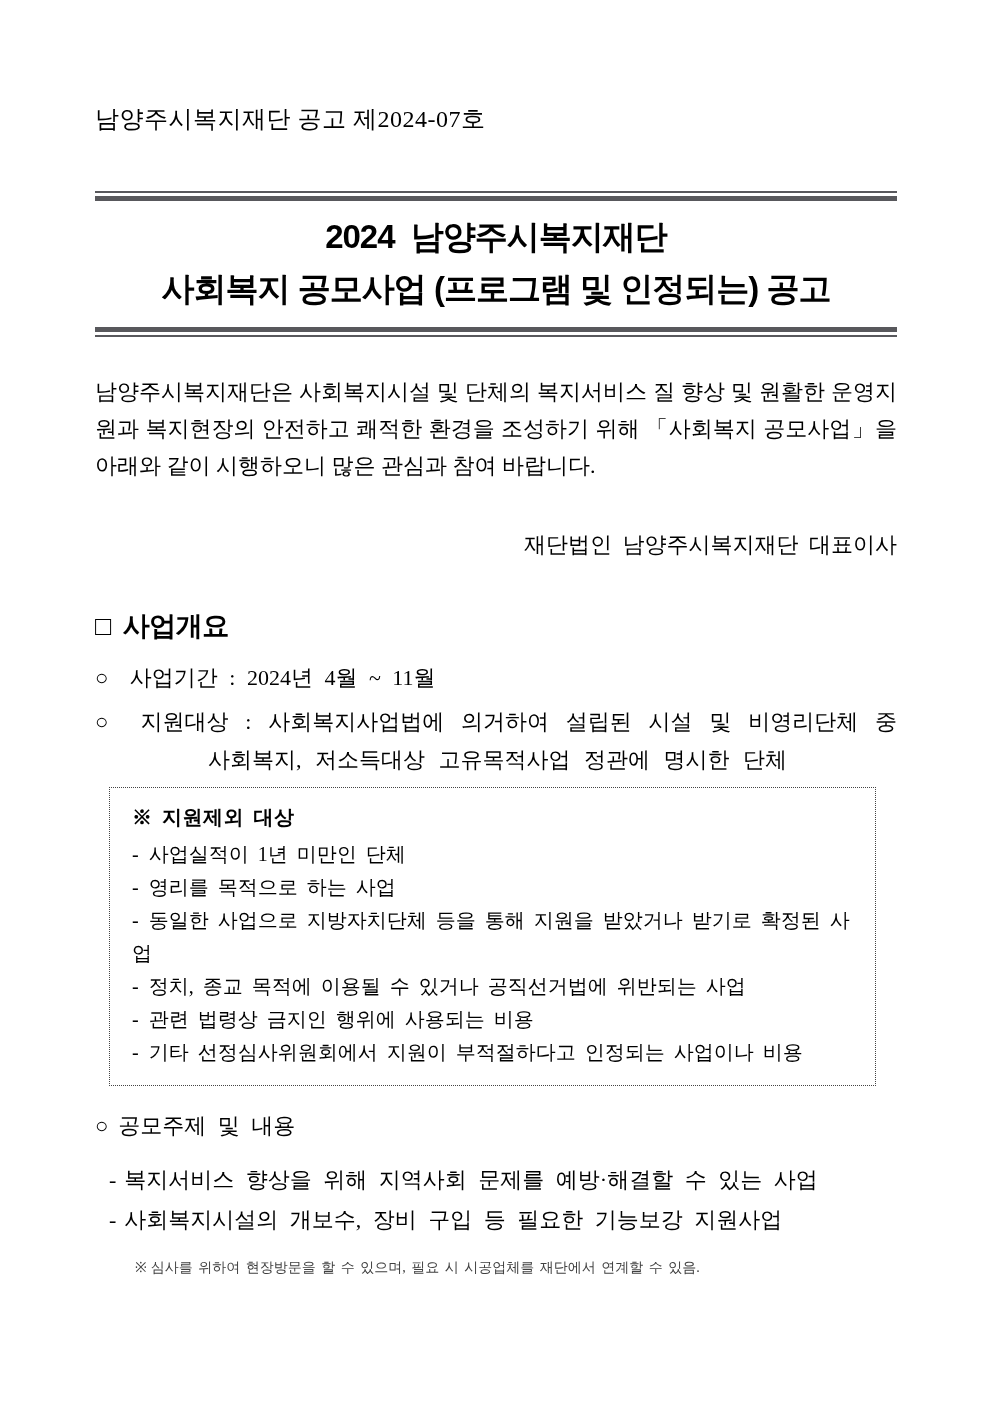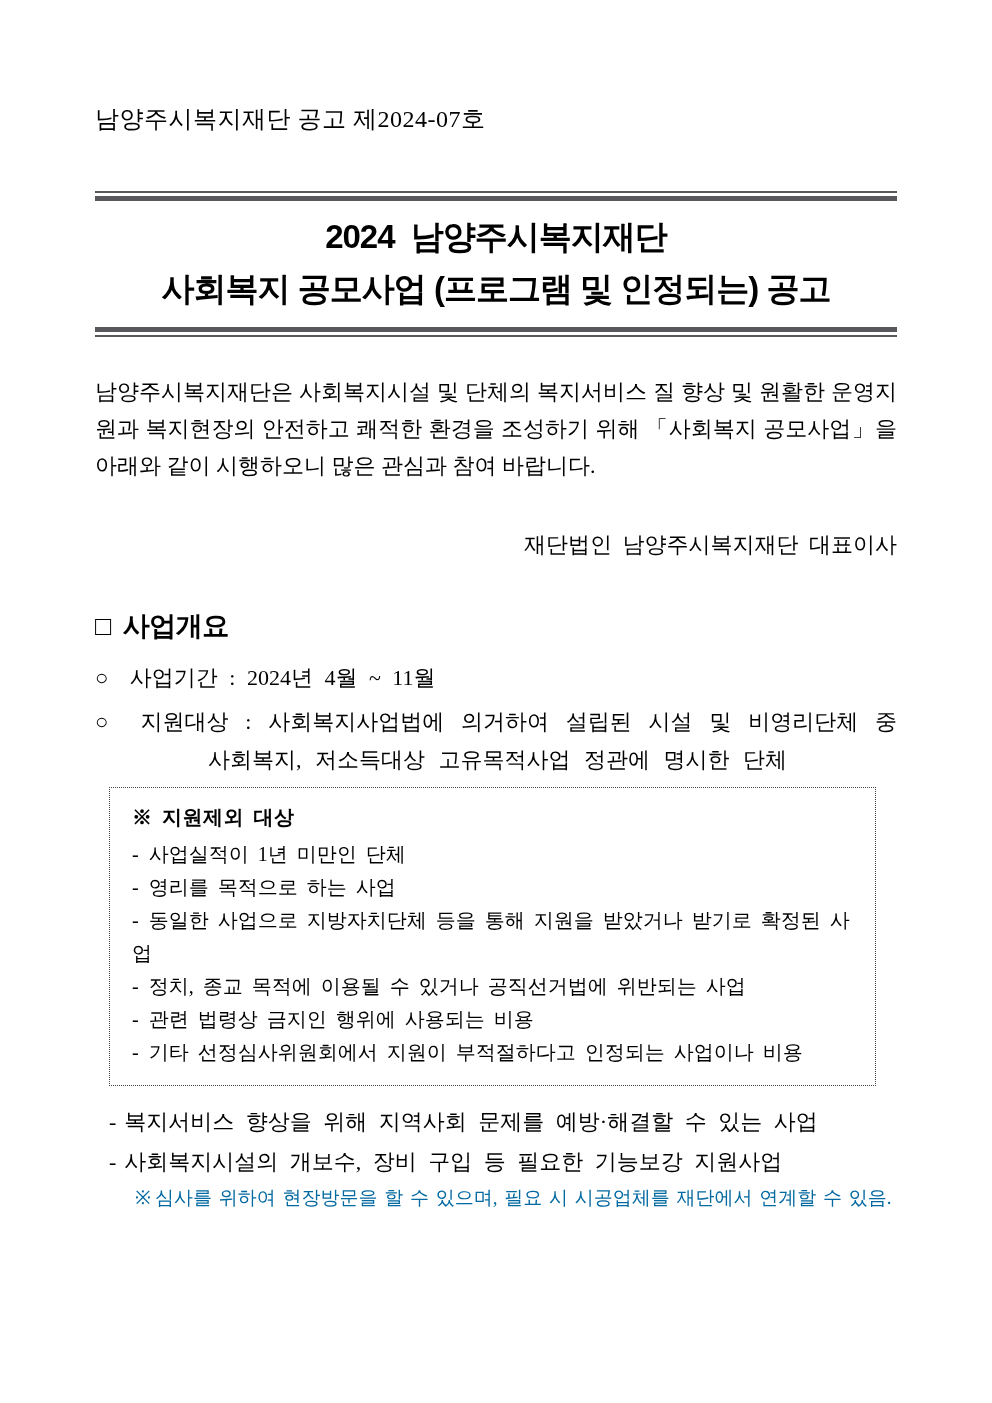--- a/index.html
+++ b/index.html
@@ -85,25 +85,25 @@
 
   
   .topics-heading { margin-top: 22px; font-size: 22px; line-height: 36px; word-spacing: 6px; }
   .topics-heading .bullet { margin-right: 10px; }
   .dash-line { font-size: 22px; line-height: 40px; padding-left: 14px; word-spacing: 6px; }
   .dash-line .dash { margin-right: 8px; }
   .first-dash { margin-top: 16px; }
 
   
   .blue-note {
-    margin-top: 0;
+    margin-top: 12px;
     padding-left: 40px;
-    font-size: 19px;
+    font-size: 14px;
     line-height: 32px;
-    color: #0369a1;
+    color: #404040;
     word-spacing: 2px;
   }
   .blue-note .note-marker { margin-right: 4px; }
 </style>
 </head>
 <body>
 
 <div class="page">
 
   <div class="doc-number">남양주시복지재단 공고 제2024-07호</div>
@@ -170,20 +170,23 @@
       <span class="dash">-</span><span>정치, 종교 목적에 이용될 수 있거나 공직선거법에 위반되는 사업</span>
     </div>
     <div class="exclusion-item">
       <span class="dash">-</span><span>관련 법령상 금지인 행위에 사용되는 비용</span>
     </div>
     <div class="exclusion-item">
       <span class="dash">-</span><span>기타 선정심사위원회에서 지원이 부적절하다고 인정되는 사업이나 비용</span>
     </div>
   </div>
 
+  <div class="topics-heading">
+    <span class="bullet">○</span><span>공모주제 및 내용</span>
+  </div>
   <div class="dash-line first-dash">
     <span class="dash">-</span><span>복지서비스 향상을 위해 지역사회 문제를 예방·해결할 수 있는 사업</span>
   </div>
   <div class="dash-line">
     <span class="dash">-</span><span>사회복지시설의 개보수, 장비 구입 등 필요한 기능보강 지원사업</span>
   </div>
 
   <div class="blue-note">
     <span class="note-marker">※</span><span>심사를 위하여 현장방문을 할 수 있으며, 필요 시 시공업체를 재단에서 연계할 수 있음.</span>
   </div>

